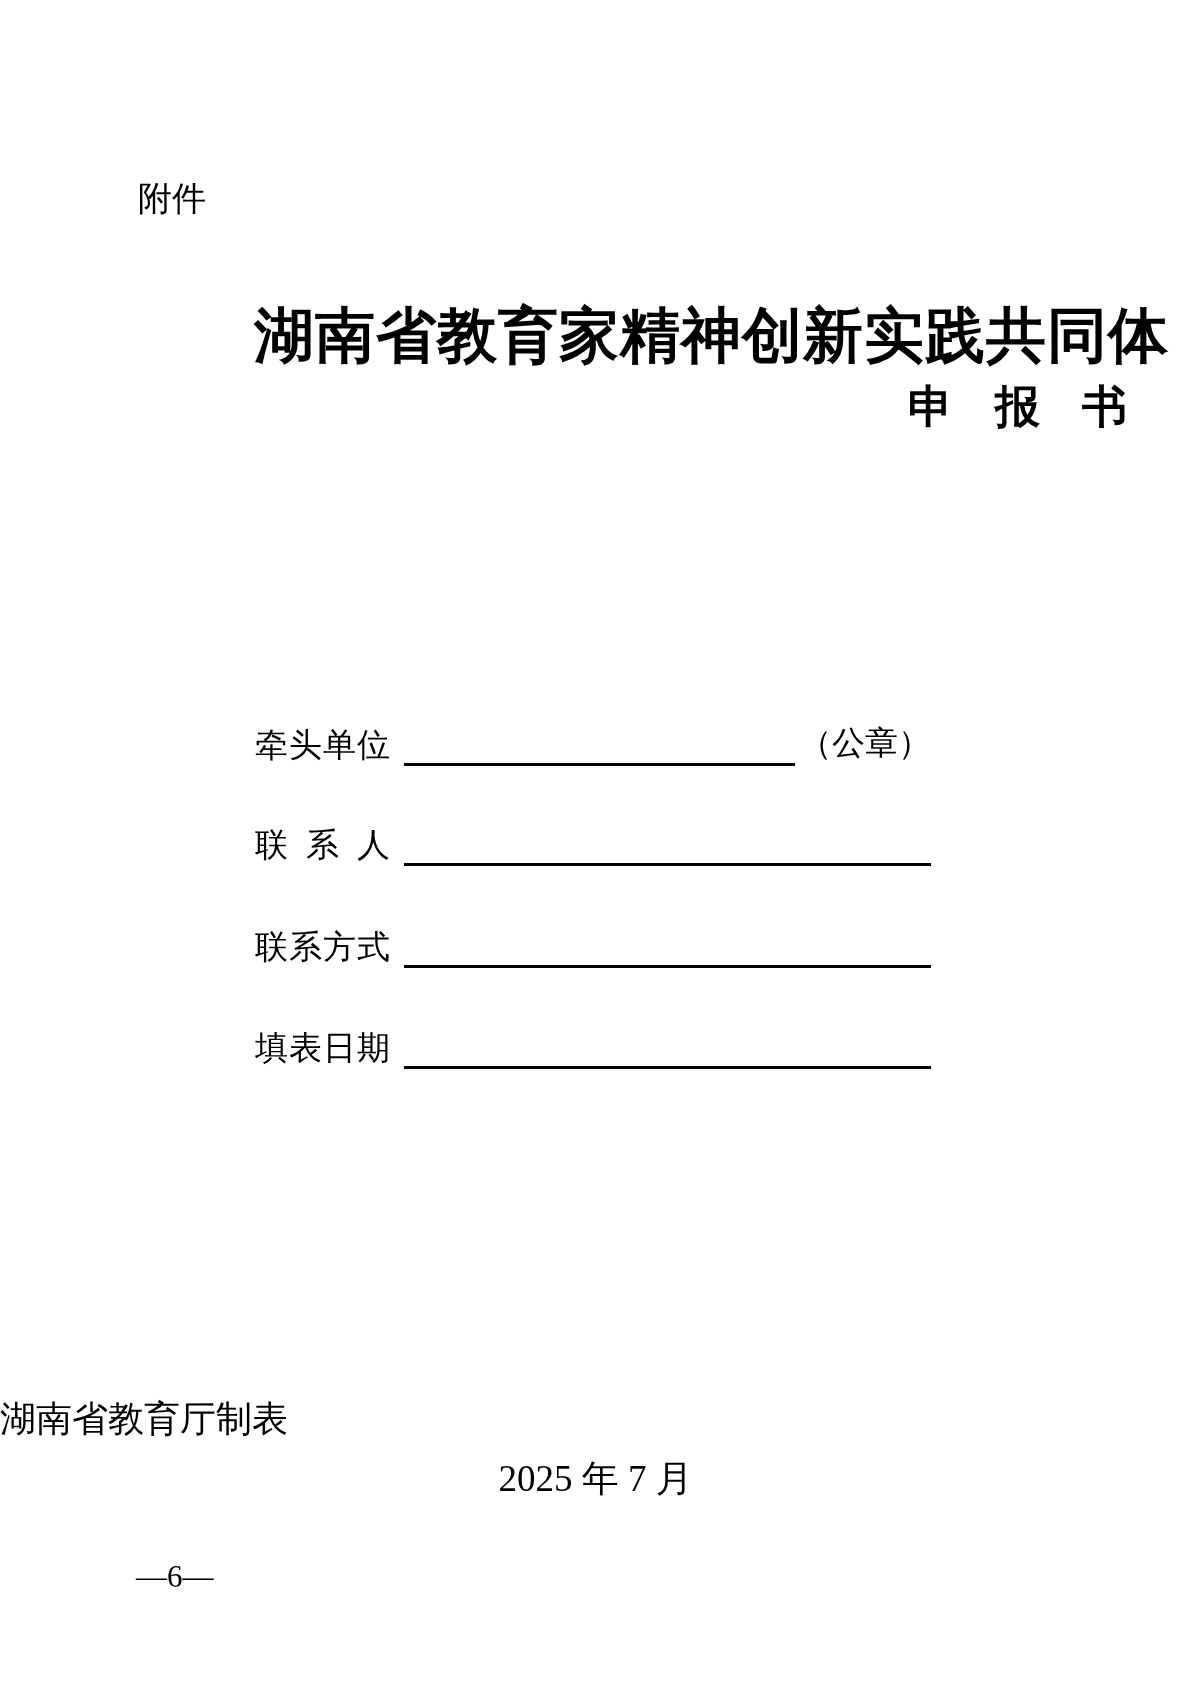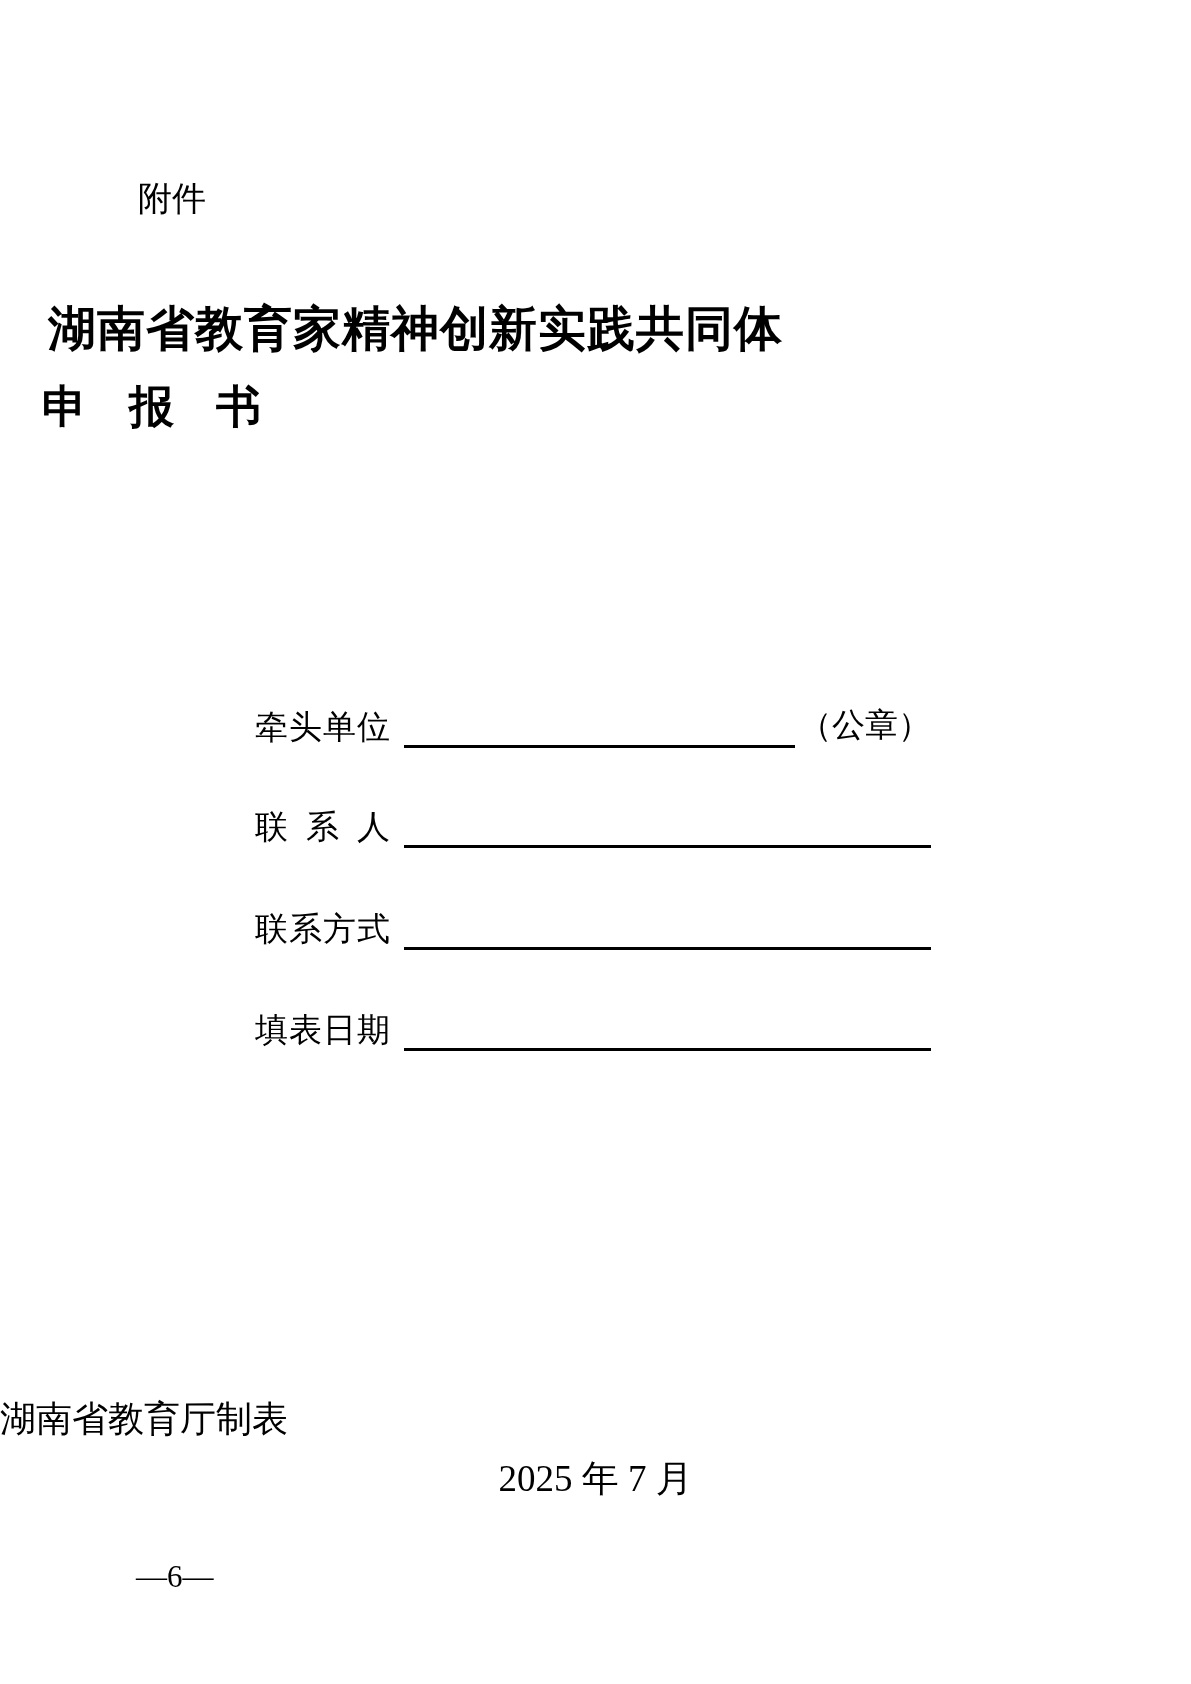--- a/index.html
+++ b/index.html
@@ -23,54 +23,54 @@
     top: 180px;
     font-family: "Liberation Sans", "DejaVu Sans", sans-serif;
     font-size: 34px;
     line-height: 1.1;
   }
   .title-line1 {
     position: absolute;
     left: 0;
     right: 22px;
     top: 300px;
-    text-align: left;
+    text-align: right;
     font-weight: bold;
-    font-size: 48px;
+    font-size: 60px;
     line-height: 1.2;
     letter-spacing: 1px;
     white-space: nowrap;
-    margin-left: 48px;
   }
   .title-line2 {
     position: absolute;
     left: 0;
     right: 22px;
     top: 380px;
-    text-align: left;
+    text-align: right;
     font-weight: bold;
     font-size: 45px;
     line-height: 1.2;
     letter-spacing: 42px;
     text-indent: 42px;
     white-space: nowrap;
   }
   .form-area {
     position: absolute;
     left: 255px;
     top: 0;
     width: 676px;
     height: 1100px;
   }
   .field-row {
     position: absolute;
     left: 0;
     width: 676px;
     display: flex;
     align-items: flex-end;
+    margin-top: 18px;
   }
   .field-row.r1 { top: 703px; }
   .field-row.r2 { top: 803px; }
   .field-row.r3 { top: 905px; }
   .field-row.r4 { top: 1006px; }
   .flabel {
     flex: 0 0 135px;
     font-size: 33px;
     line-height: 1.25;
     text-align: justify;

